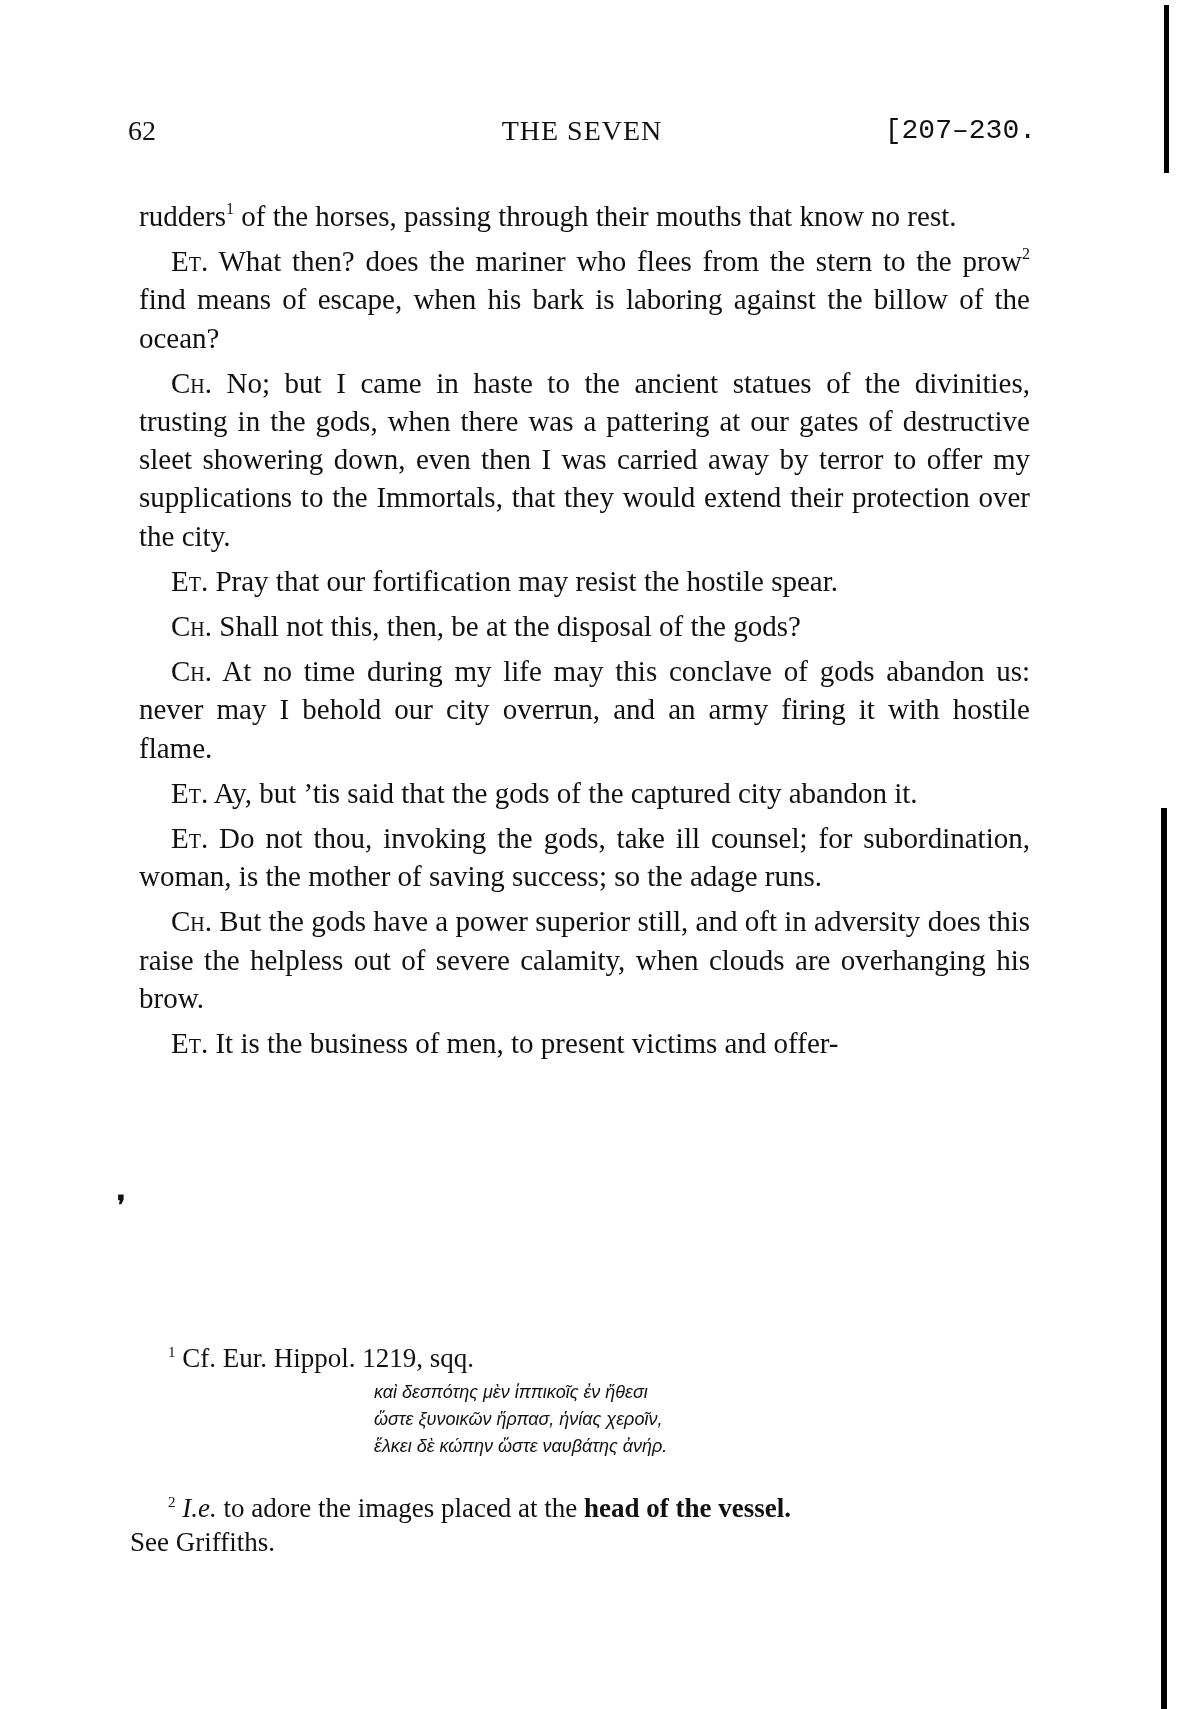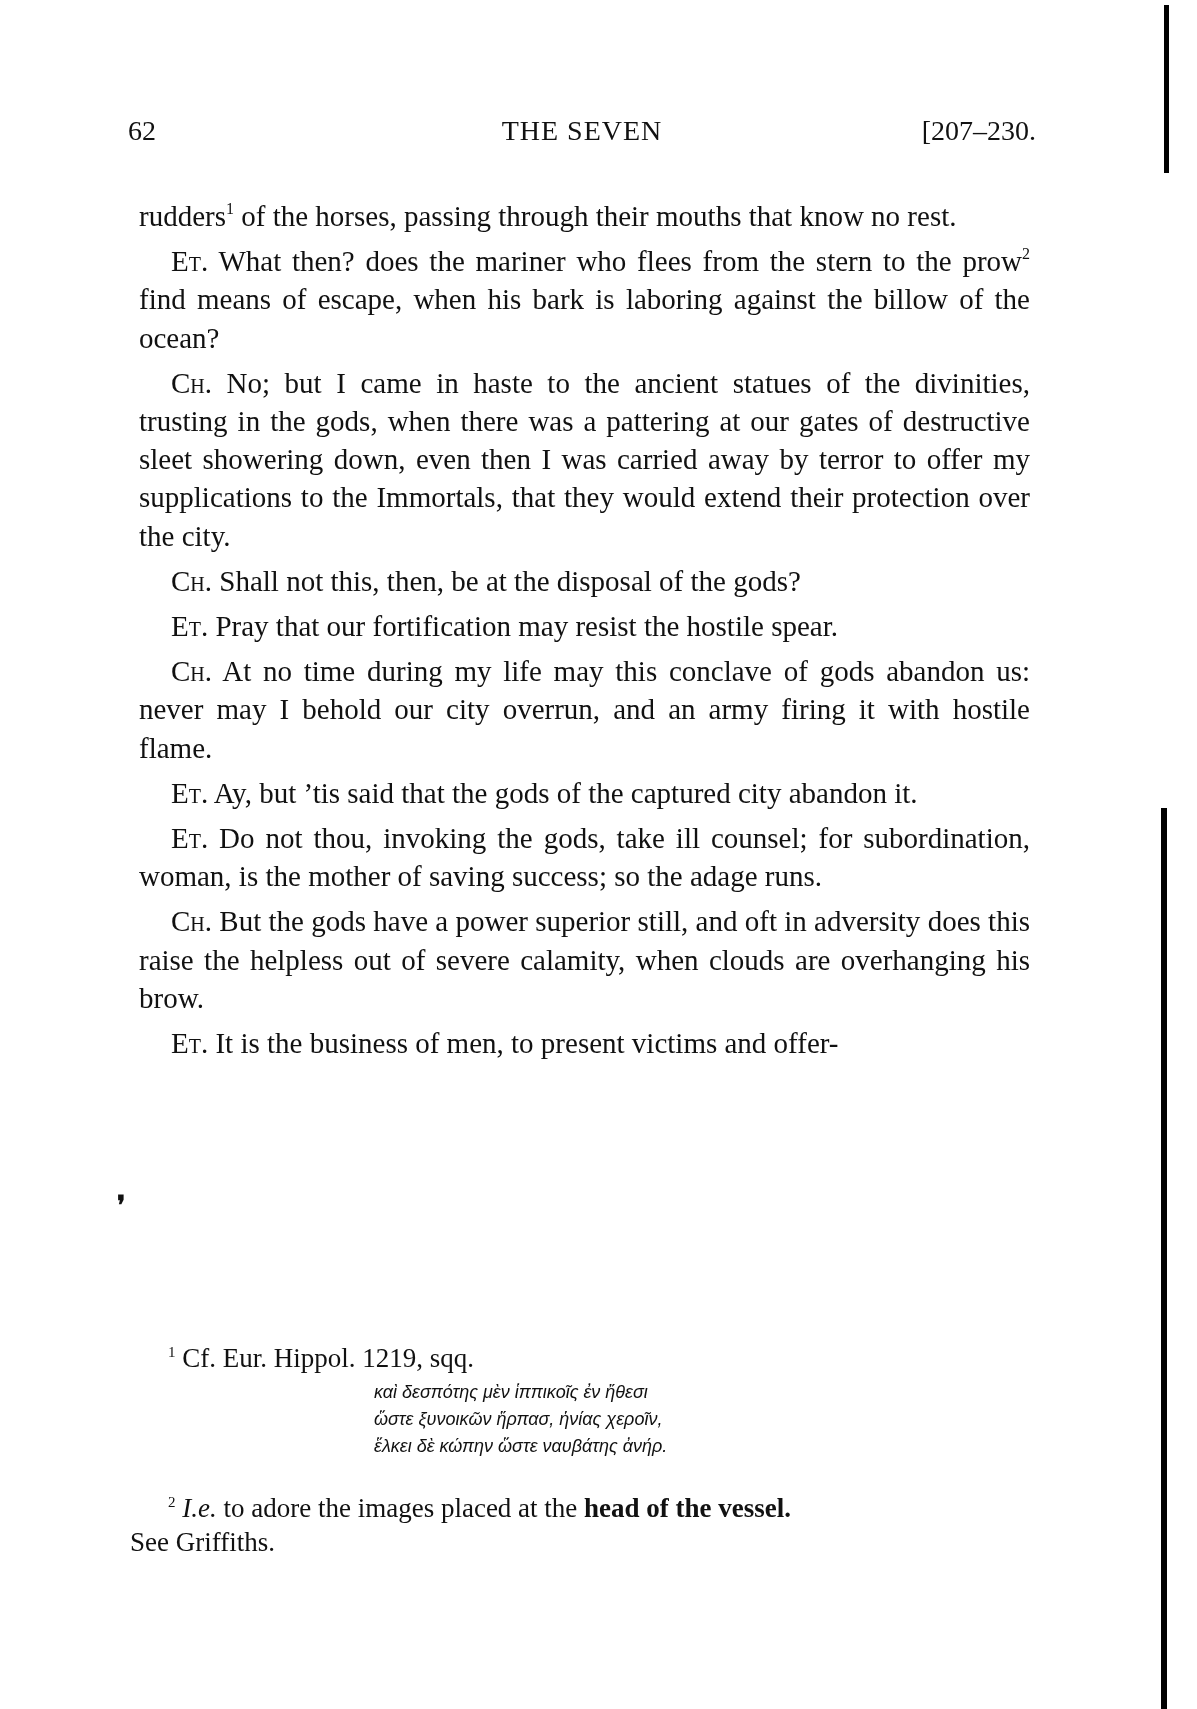--- a/index.html
+++ b/index.html
@@ -8,21 +8,21 @@
       font-family: "Liberation Serif", "DejaVu Serif", serif; color: #111;
     }
     .page { position: absolute; left: 0; top: 0; width: 1197px; height: 1370px; }
 
     .running-head {
       position: absolute; top: 111px; left: 128px; width: 908px; height: 40px;
       font-size: 28px; line-height: 40px;
     }
     .folio { position: absolute; left: 0; top: 0; }
     .running-title { position: absolute; left: 0; right: 0; text-align: center; letter-spacing: 1px; }
-    .line-range { position: absolute; right: 0; top: 0; }
+    .line-range { position: absolute; right: 0; top: 0; font-family: Liberation Mono, monospace; }
 
     .body-text {
       position: absolute; top: 190px; left: 132px; width: 905px;
       font-size: 29px; line-height: 38.2px; text-align: justify;
     }
     .para { margin: 7px; }
     .para.indent { text-indent: 32px; }
     .speaker { font-variant: small-caps; }
     sup { font-size: 16px; line-height: 0; vertical-align: 12px; }
 
@@ -61,23 +61,23 @@
     <span class="line-range">[207–230.</span>
   </div>
 
   <div class="body-text">
     <p class="para"><span>rudders</span><sup>1</sup><span> of the horses, passing through their mouths that know no rest.</span></p>
 
     <p class="para indent"><span class="speaker">Et.</span><span> What then? does the mariner who flees from the stern to the prow</span><sup>2</sup><span> find means of escape, when his bark is laboring against the billow of the ocean?</span></p>
 
     <p class="para indent"><span class="speaker">Ch.</span><span> No; but I came in haste to the ancient statues of the divinities, trusting in the gods, when there was a pattering at our gates of destructive sleet showering down, even then I was carried away by terror to offer my supplications to the Immortals, that they would extend their protection over the city.</span></p>
 
+    <p class="para indent"><span class="speaker">Et.</span><span> Pray that our fortification may resist the hostile spear.</span></p>
+
     <p class="para indent"><span class="speaker">Ch.</span><span> Shall not this, then, be at the disposal of the gods?</span></p>
-
-    <p class="para indent"><span class="speaker">Et.</span><span> Pray that our fortification may resist the hostile spear.</span></p>
 
     <p class="para indent"><span class="speaker">Ch.</span><span> At no time during my life may this conclave of gods abandon us: never may I behold our city overrun, and an army firing it with hostile flame.</span></p>
 
     <p class="para indent"><span class="speaker">Et.</span><span> Ay, but ’tis said that the gods of the captured city abandon it.</span></p>
 
     <p class="para indent"><span class="speaker">Et.</span><span> Do not thou, invoking the gods, take ill counsel; for subordination, woman, is the mother of saving success; so the adage runs.</span></p>
 
     <p class="para indent"><span class="speaker">Ch.</span><span> But the gods have a power superior still, and oft in adversity does this raise the helpless out of severe calamity, when clouds are overhanging his brow.</span></p>
 
     <p class="para indent" style="text-align:left"><span class="speaker">Et.</span><span> It is the business of men, to present victims and offer-</span></p>

